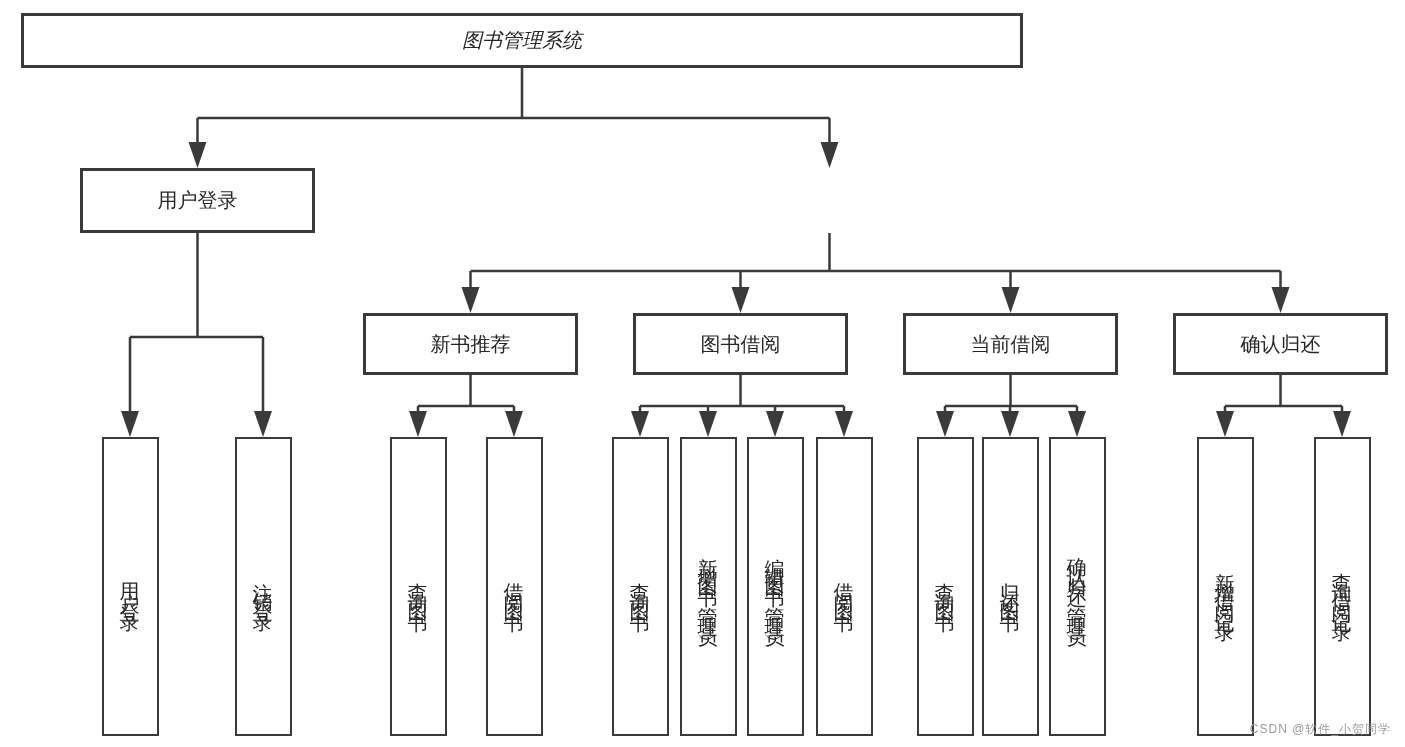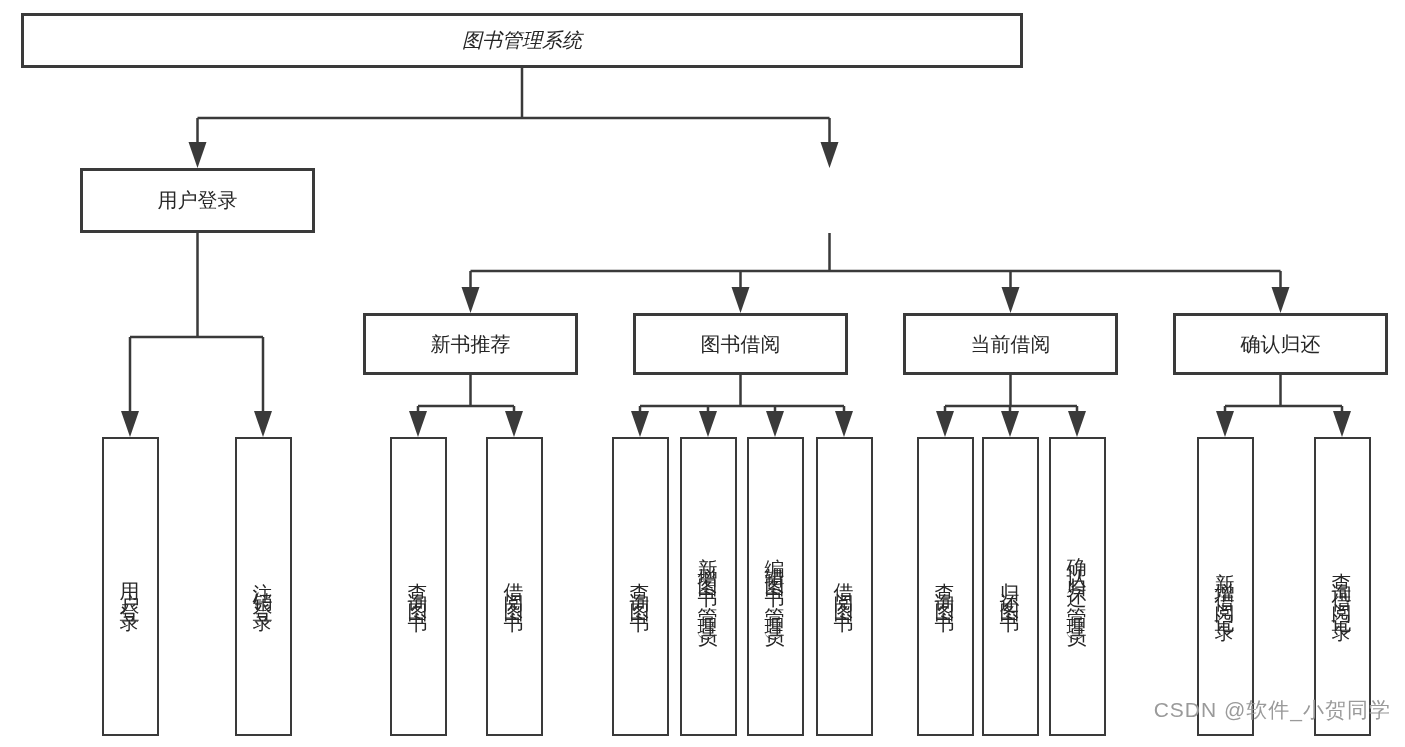--- a/index.html
+++ b/index.html
@@ -15,22 +15,22 @@
   }
   .root  { left:21px;  top:13px;  width:1002px; height:55px;font-style:italic; }
   .lvl2  { top:168px; width:235px; height:65px; }
   .lvl3  { top:313px; width:215px; height:62px; }
   .leaf {
     top:437px; width:57px; height:299px; border-width:2.5px;
     writing-mode:vertical-rl; text-orientation:mixed;
     letter-spacing:10px; line-height:1; font-size:20px;
   }
   .watermark {
-    position:absolute; right:14px; bottom:23px; z-index:5;
-    color:#9a9a9a; font-size:21px; letter-spacing:1px; white-space:nowrap;margin-left:45px;
+    position:absolute; right:14px; bottom:9px; z-index:5;
+    color:#9a9a9a; font-size:12px; letter-spacing:1px; white-space:nowrap;margin-left:45px;
   }
   .wire { stroke:#3a3a3a; stroke-width:2.5; fill:none; }
   .arrow { fill:#3a3a3a; stroke:none; }
 </style>
 </head>
 <body>
 
 <div id="canvas">
 
   <svg id="wires" viewBox="0 0 1405 747" xmlns="http://www.w3.org/2000/svg">

